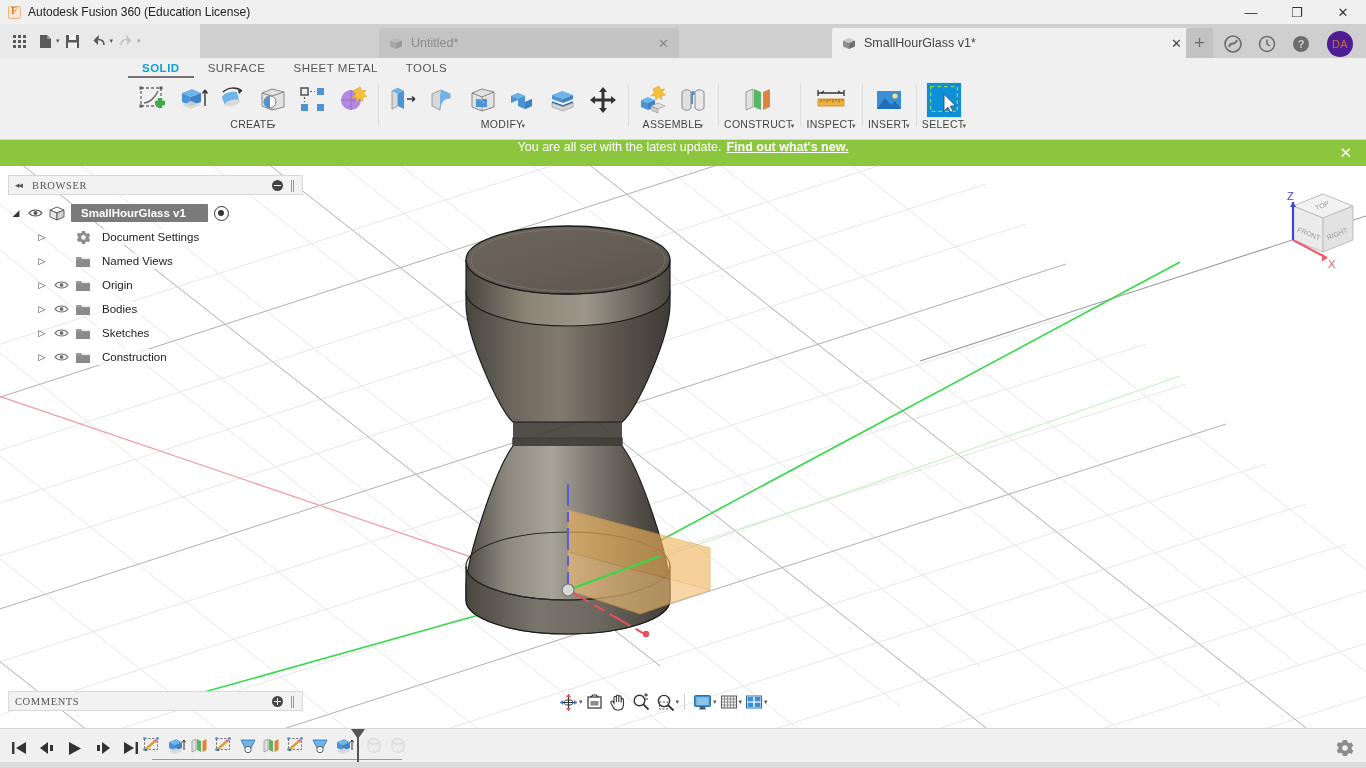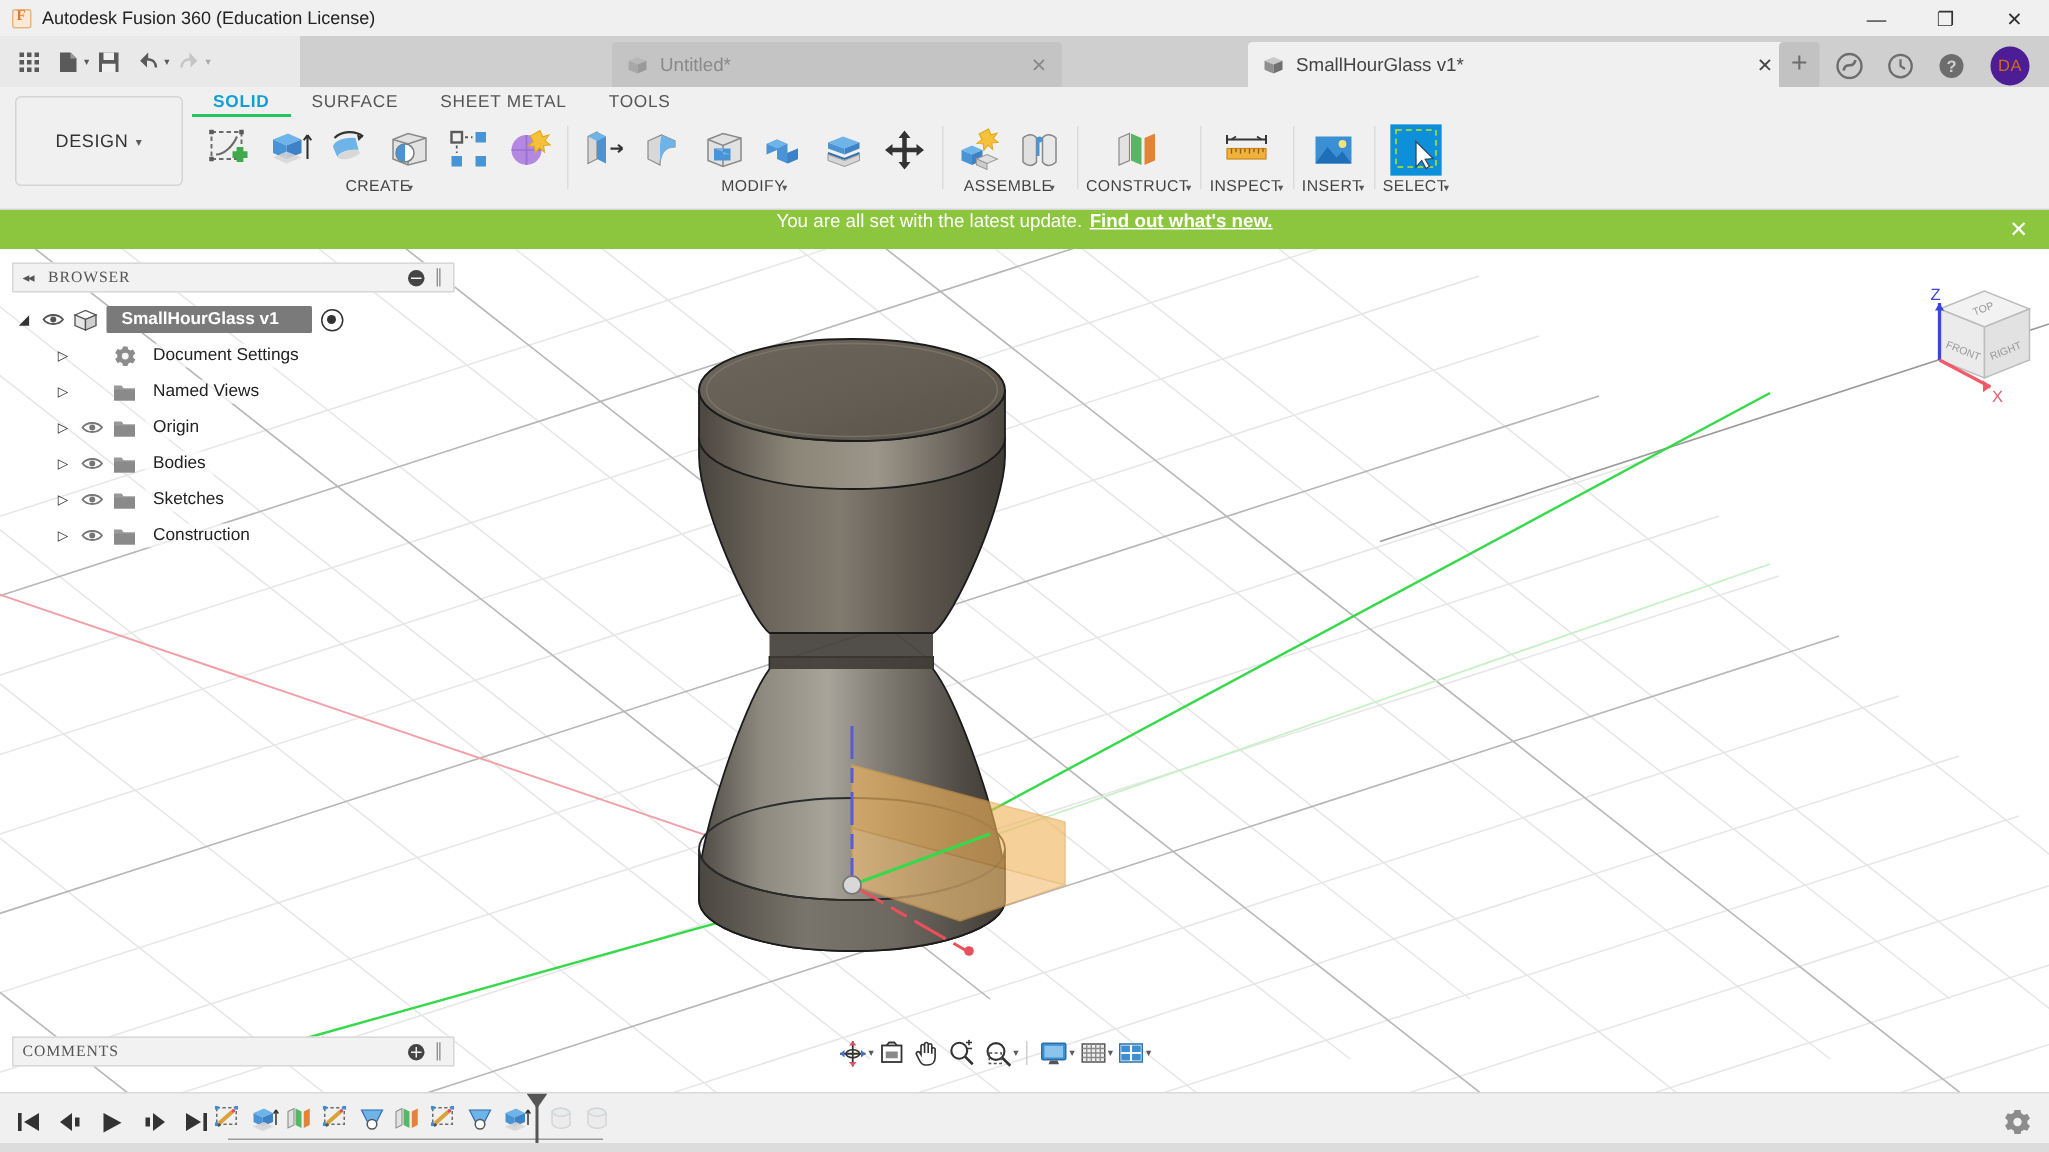--- a/index.html
+++ b/index.html
@@ -70,21 +70,21 @@
   .ribbon { position:absolute; top:58px; left:0; width:1366px; height:82px;
             background:#f0f0f0; border-bottom:1px solid #d6d6d6; }
   .designbtn { position:absolute; left:10px; top:6px; width:112px; height:60px;
                border:1px solid #d4d4d4; border-radius:4px; background:#f0f0f0;
                display:flex; align-items:center; justify-content:center;
                font-size:12px; color:#333; letter-spacing:.4px; }
   .designbtn .caret { font-size:8px; margin-left:5px; }
 
   .rtabs { position:absolute; left:128px; top:0px; display:flex; height:20px; }
   .rtab { font-size:11.5px; color:#555; padding:4px 14px 3px 14px; letter-spacing:.5px; }
-  .rtab.active { color:#0f9ed5; border-bottom:2px solid #22c55e; font-weight:bold; }
+  .rtab.active { color:#0f9ed5; border-bottom:2px solid #737373; font-weight:bold; }
 
   .rgroups { position:absolute; left:128px; top:22px; display:flex; height:58px; }
   .rgroup { display:flex; flex-direction:column; align-items:center;
             padding:0 6px; position:relative; }
   .rgroup + .rgroup::before{
     content:""; position:absolute; left:0; top:4px; bottom:12px; width:1px; background:#dcdcdc;
   }
   .ricons { display:flex; align-items:center; height:40px; gap:2px; }
   .ri { width:38px; height:38px; display:flex; align-items:center; justify-content:center; }
   .rlabel { font-size:10.5px; color:#444; letter-spacing:.3px; margin-top:-2px; }
@@ -213,21 +213,21 @@
     <span class="caret">▾</span>
     <div class="qatbtn dis">
       <svg width="16" height="14" viewBox="0 0 16 14">
           <path d="M13 7 L9 3 L9 5.5 C5 5.5 3 8 3 11" stroke="#9a9a9a" stroke-width="1.6" fill="none"></path>
           <path d="M13 7 L9 11 L9 3z" fill="#9a9a9a"></path>
         </svg>
     </div>
     <span class="caret dis" style="opacity:.45">▾</span>
   </div>
 
-  <div class="tab inactive" style="left:408px; width:300px;">
+  <div class="tab inactive" style="left:379px; width:300px;">
     <svg class="tab-cube" viewBox="0 0 14 13">
       <path d="M1 3.5 L7 1 L13 3.5 L7 6 Z" fill="#b8b8b8"></path>
       <path d="M1 3.5 L7 6 L7 12 L1 9.5 Z" fill="#a8a8a8"></path>
       <path d="M13 3.5 L7 6 L7 12 L13 9.5 Z" fill="#9a9a9a"></path>
     </svg>
     <span class="tab-label">Untitled*</span>
     <span class="tab-close">✕</span>
   </div>
 
   <div class="tab active" style="left:832px; width:360px;">
@@ -258,24 +258,20 @@
     <svg width="18" height="18" viewBox="0 0 18 18">
         <circle cx="9" cy="9" r="8" fill="#6d6d6d"></circle>
         <text x="9" y="13" font-size="11" font-family="Liberation Sans, sans-serif" fill="#cfcfcf" text-anchor="middle" font-weight="bold">?</text>
       </svg>
   </div>
   <div class="avatar">DA</div>
 </div>
 
 <div class="ribbon">
 
-  <div class="designbtn">
-    <span>DESIGN</span>
-    <span class="caret">▾</span>
-  </div>
 
   <div class="rtabs">
     <div class="rtab active">SOLID</div>
     <div class="rtab">SURFACE</div>
     <div class="rtab">SHEET METAL</div>
     <div class="rtab">TOOLS</div>
   </div>
 
   <div class="rgroups">
 

